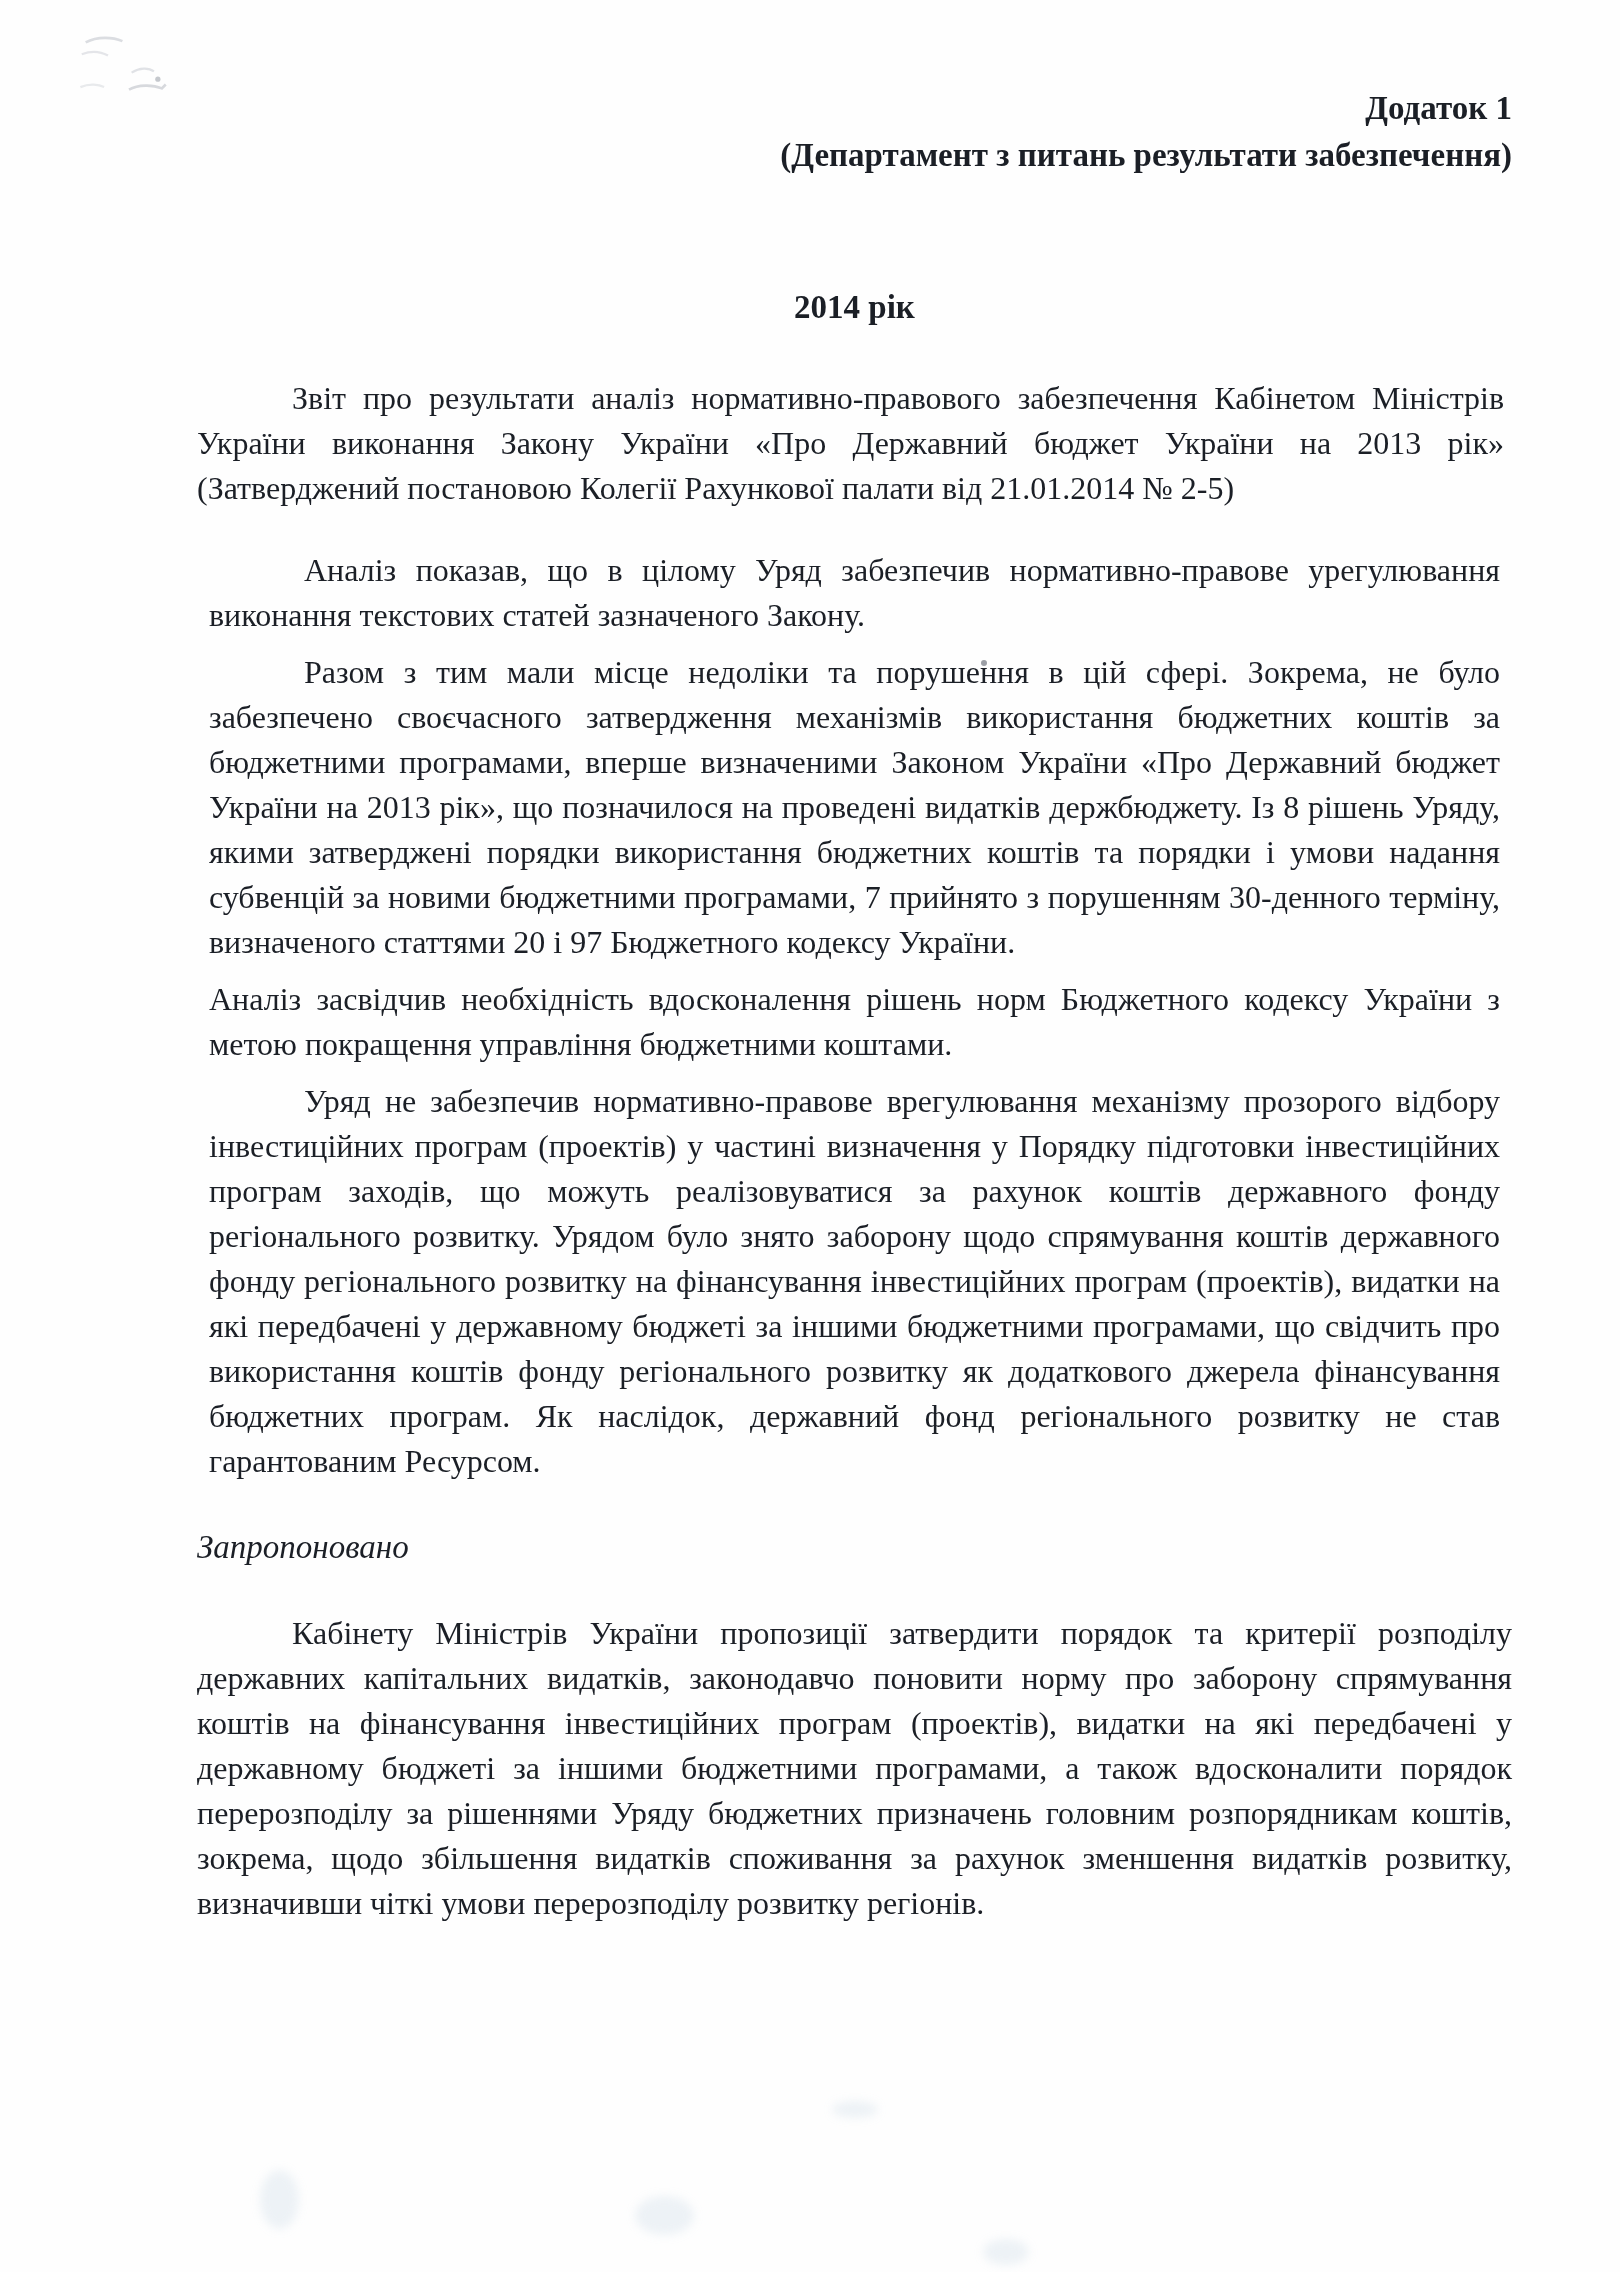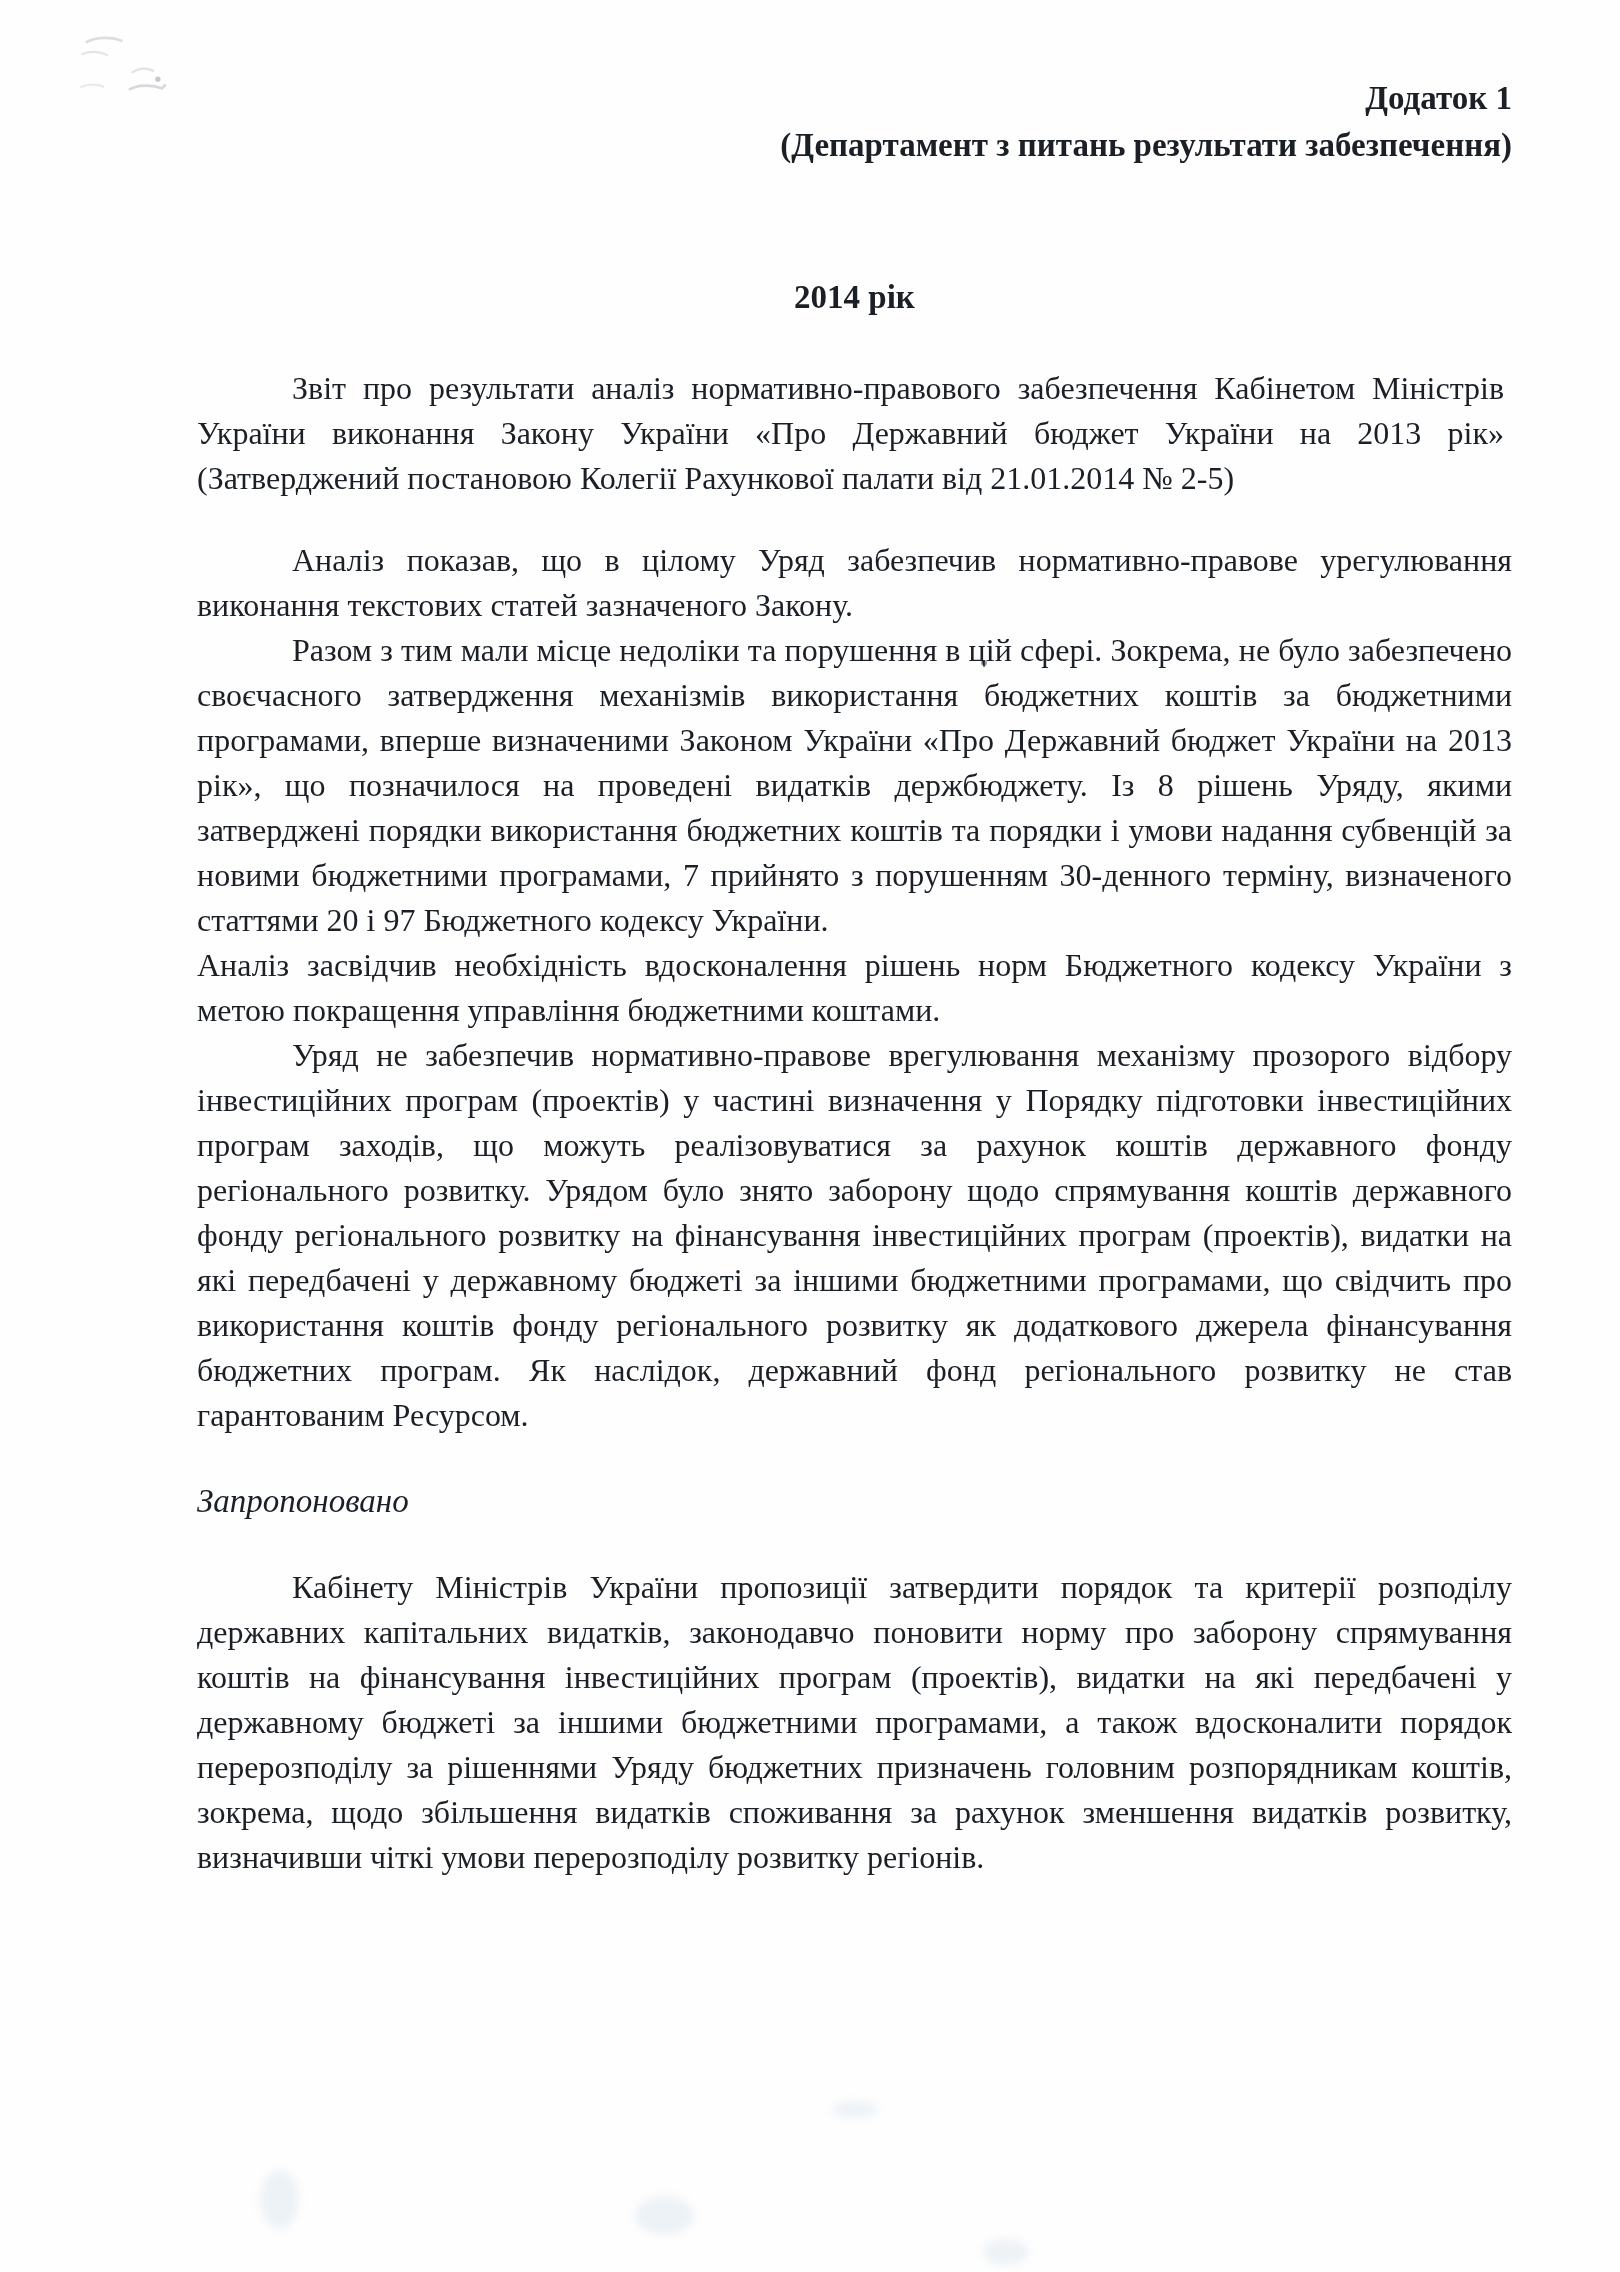--- a/index.html
+++ b/index.html
@@ -8,21 +8,21 @@
     width: 1620px;
     height: 2273px;
     background: #fefefe;
     overflow: hidden;
     font-family: "Liberation Serif", "DejaVu Serif", serif;
     color: #1b1f26;
   }
   .content {
     position: absolute;
     left: 197px;
-    top: 0;
+    top: 10px;
     width: 1315px;
     font-size: 32px;
     line-height: 45px;
     text-align: justify;
     hyphens: manual;
   }
   .header {
     padding-top: 75px;
     text-align: right;
     font-weight: bold;
@@ -33,21 +33,21 @@
     margin-top: 106px;
     text-align: center;
     font-weight: bold;
     font-size: 33px;
   }
   .title {
     margin: 46px 8px 0 0;
     font-weight: normal;
     text-indent: 95px;
   }
-  p.body { margin: 0; text-indent: 95px; }
+  p.body { margin: 12px; text-indent: 95px; }
   p.body.first { margin-top: 37px; }
   p.body.noindent { text-indent: 0; }
   .proposed-heading {
     margin-top: 41px;
     font-weight: normal;
     font-style: italic;
     font-size: 33px;
   }
   p.proposal { margin: 41px 0 0 0; text-indent: 95px; }
 

